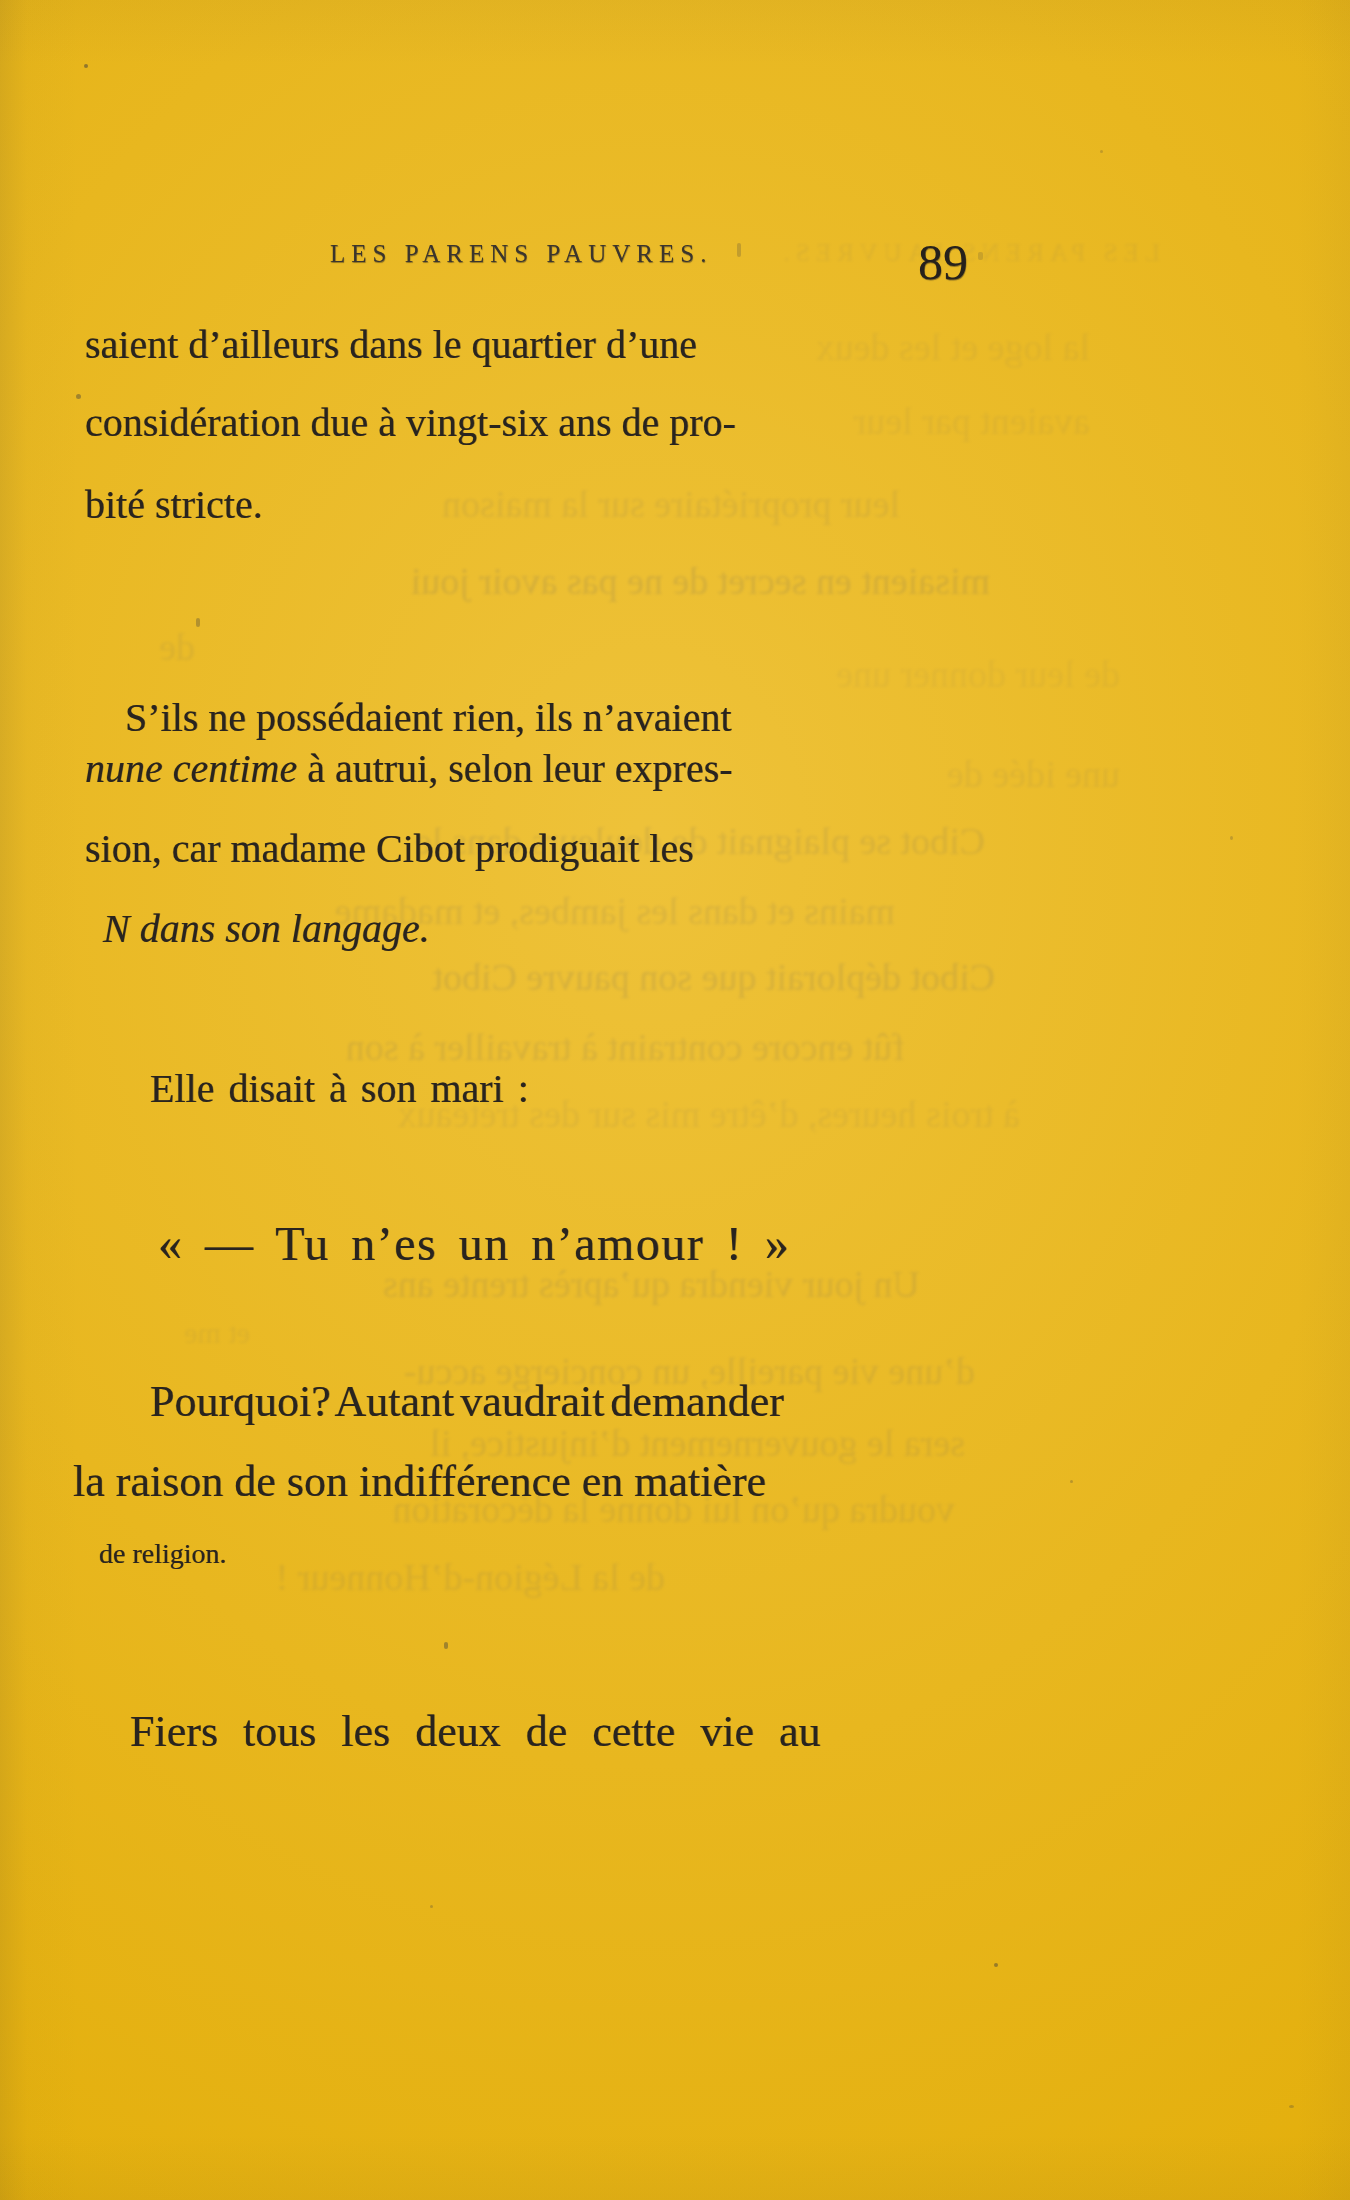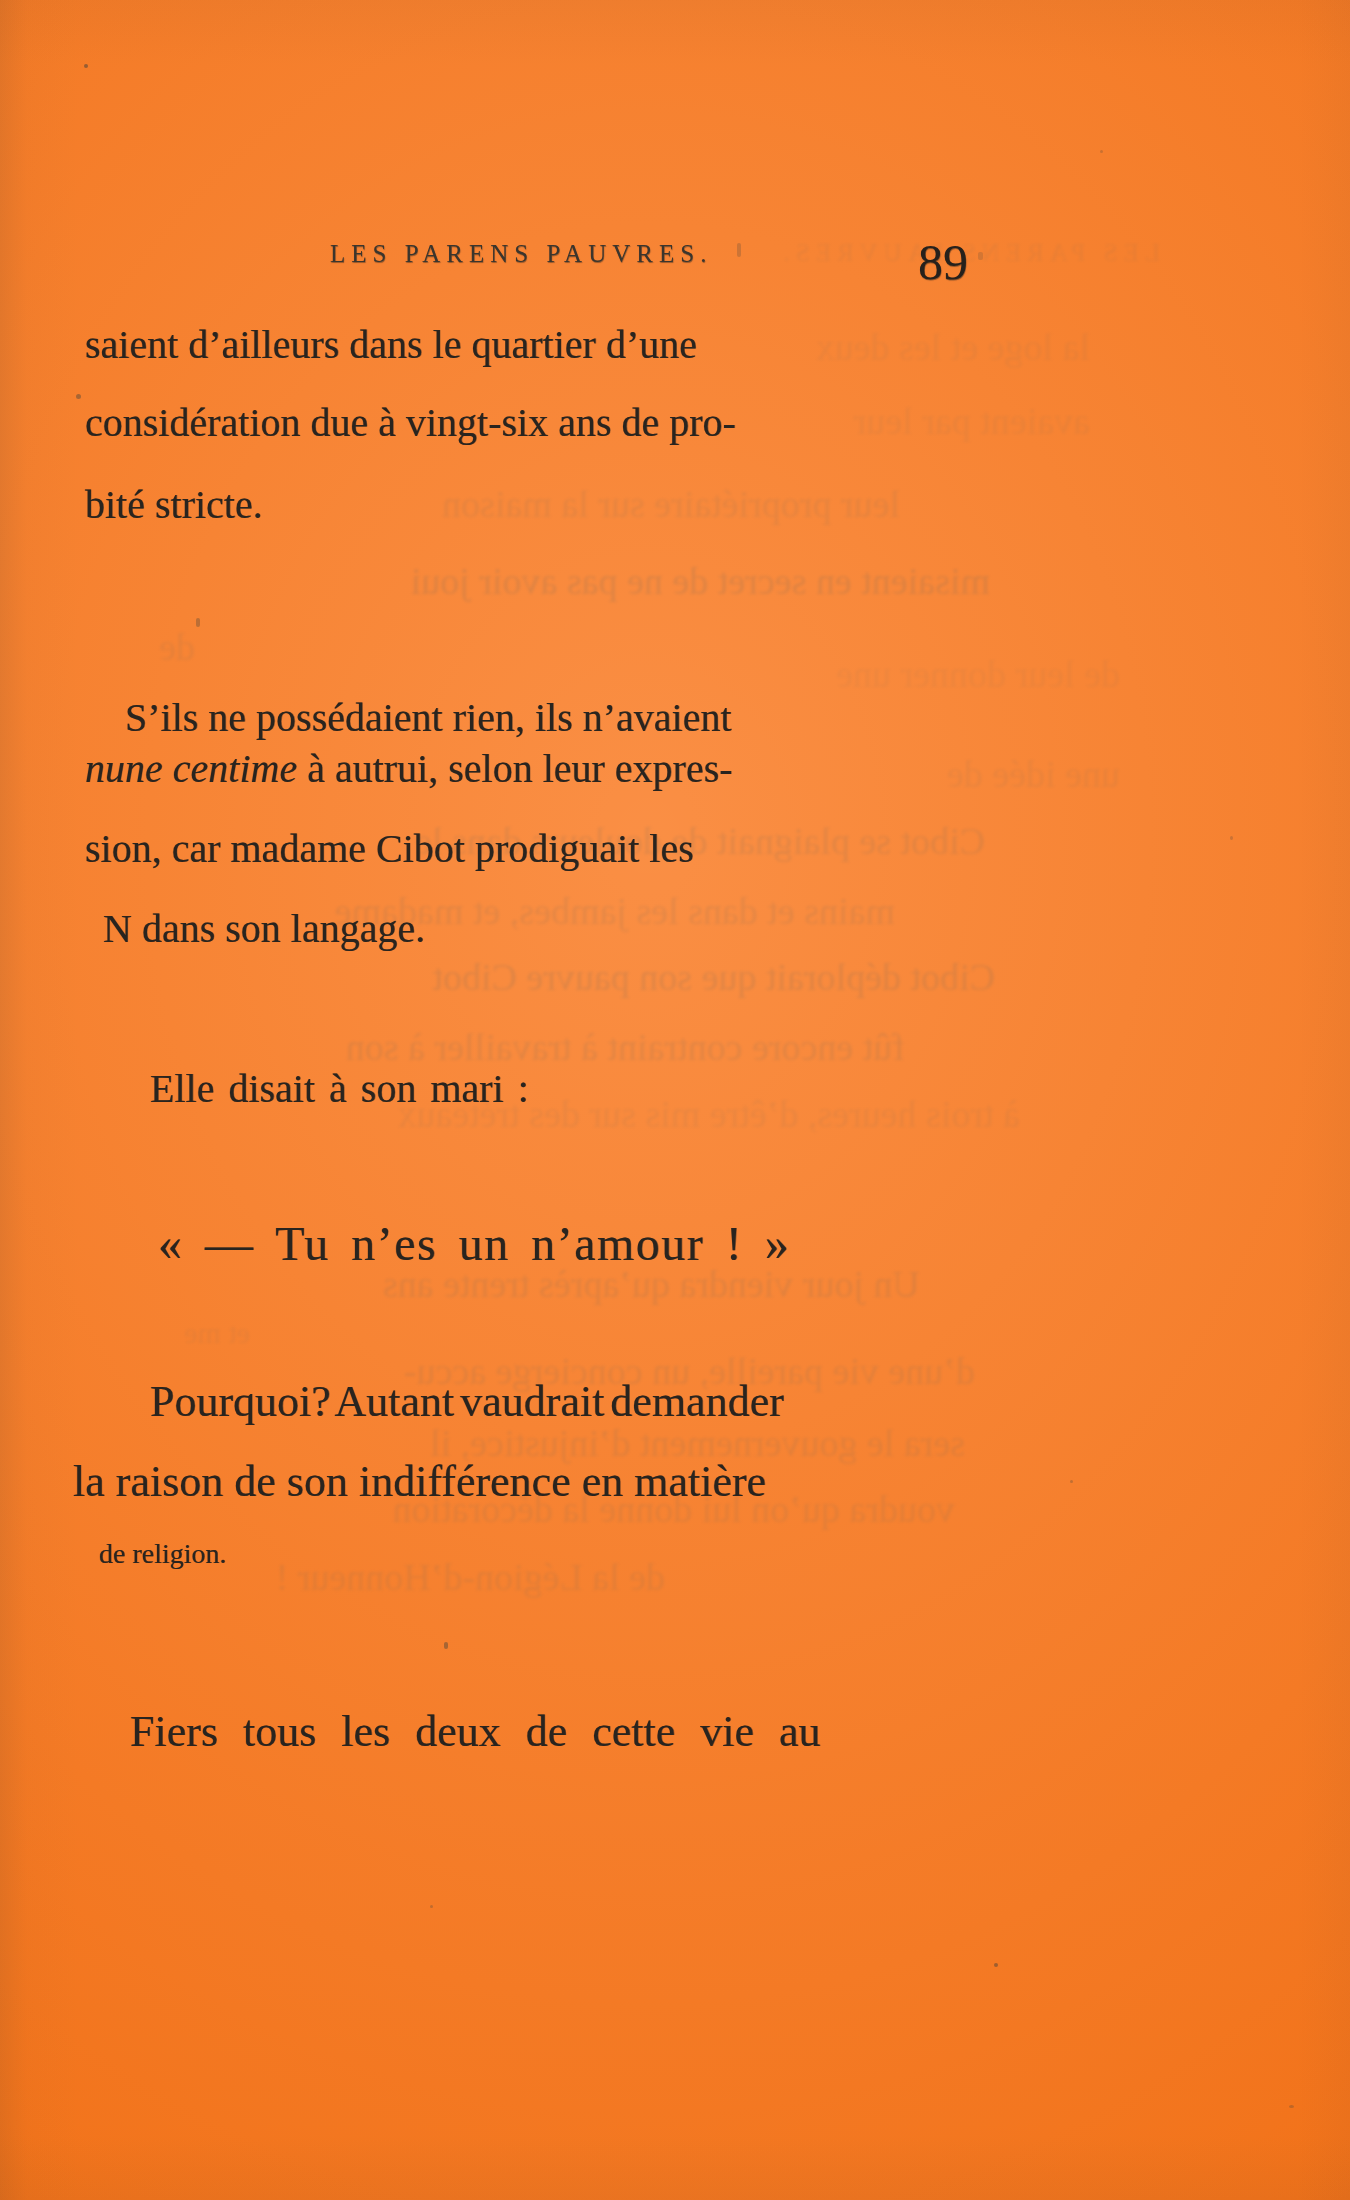--- a/index.html
+++ b/index.html
@@ -1,19 +1,19 @@
 <!DOCTYPE html>
 <html><head>
 <meta charset="utf-8">
 <style>
   html,body{margin:0;padding:0;background:#d8d6d0;}
   .page{
     position:relative;
     width:1350px;height:2200px;
-    background:#f97316;
+    background:#eab308;
     overflow:hidden;
     font-family:"Liberation Serif","DejaVu Serif",serif;
   }
   
   .page::before{
     content:"";position:absolute;inset:0;pointer-events:none;
     background:
       linear-gradient(90deg, rgba(60,55,45,0.10) 0%, rgba(60,55,45,0.02) 2%, rgba(0,0,0,0) 6%, rgba(0,0,0,0) 96%, rgba(60,55,45,0.04) 100%),
       linear-gradient(180deg, rgba(60,55,45,0.04) 0%, rgba(0,0,0,0) 3%, rgba(0,0,0,0) 97%, rgba(60,55,45,0.05) 100%),
       radial-gradient(ellipse 120% 90% at 48% 38%, rgba(255,255,255,0.20), rgba(70,60,45,0.045) 85%);
@@ -86,21 +86,21 @@
 
   <div class="line body-text" style="top:325px;left:85px;">saient d’ailleurs dans le quartier d’une</div>
   <div class="line body-text" style="top:403px;left:85px;">considération due à vingt-six ans de pro-</div>
   <div class="line body-text" style="top:485px;left:85px;">bité stricte.</div>
 
   <div class="line body-text" style="top:698px;left:125px;">S’ils ne possédaient rien, ils n’avaient</div>
   <div class="line body-text" style="top:749px;left:85px;">
     <span class="ital">nune centime</span><span> à autrui, selon leur expres-</span>
   </div>
   <div class="line body-text" style="top:829px;left:85px;">sion, car madame Cibot prodiguait les</div>
-  <div class="line body-text" style="top:909px;left:103px;">N dans son langage.</div>
+  <div class="line body-text" style="top:909px;left:103px;font-style:italic;">N dans son langage.</div>
 
   <div class="line body-text" style="top:1069px;left:150px;word-spacing:4px;">Elle disait à son mari :</div>
 
   <div class="line" style="top:1220px;left:158px;font-size:48px;letter-spacing:1.5px;word-spacing:8px;">« — Tu n’es un n’amour ! »</div>
 
   <div class="line" style="top:1380px;left:150px;font-size:44px;word-spacing:-5px;">Pourquoi? Autant vaudrait demander</div>
   <div class="line" style="top:1460px;left:73px;font-size:44px;">la raison de son indifférence en matière</div>
   <div class="line" style="top:1540px;left:99px;font-size:28px;">de religion.</div>
 
   <div class="line" style="top:1710px;left:130px;font-size:44px;word-spacing:14px;">Fiers tous les deux de cette vie au</div>

